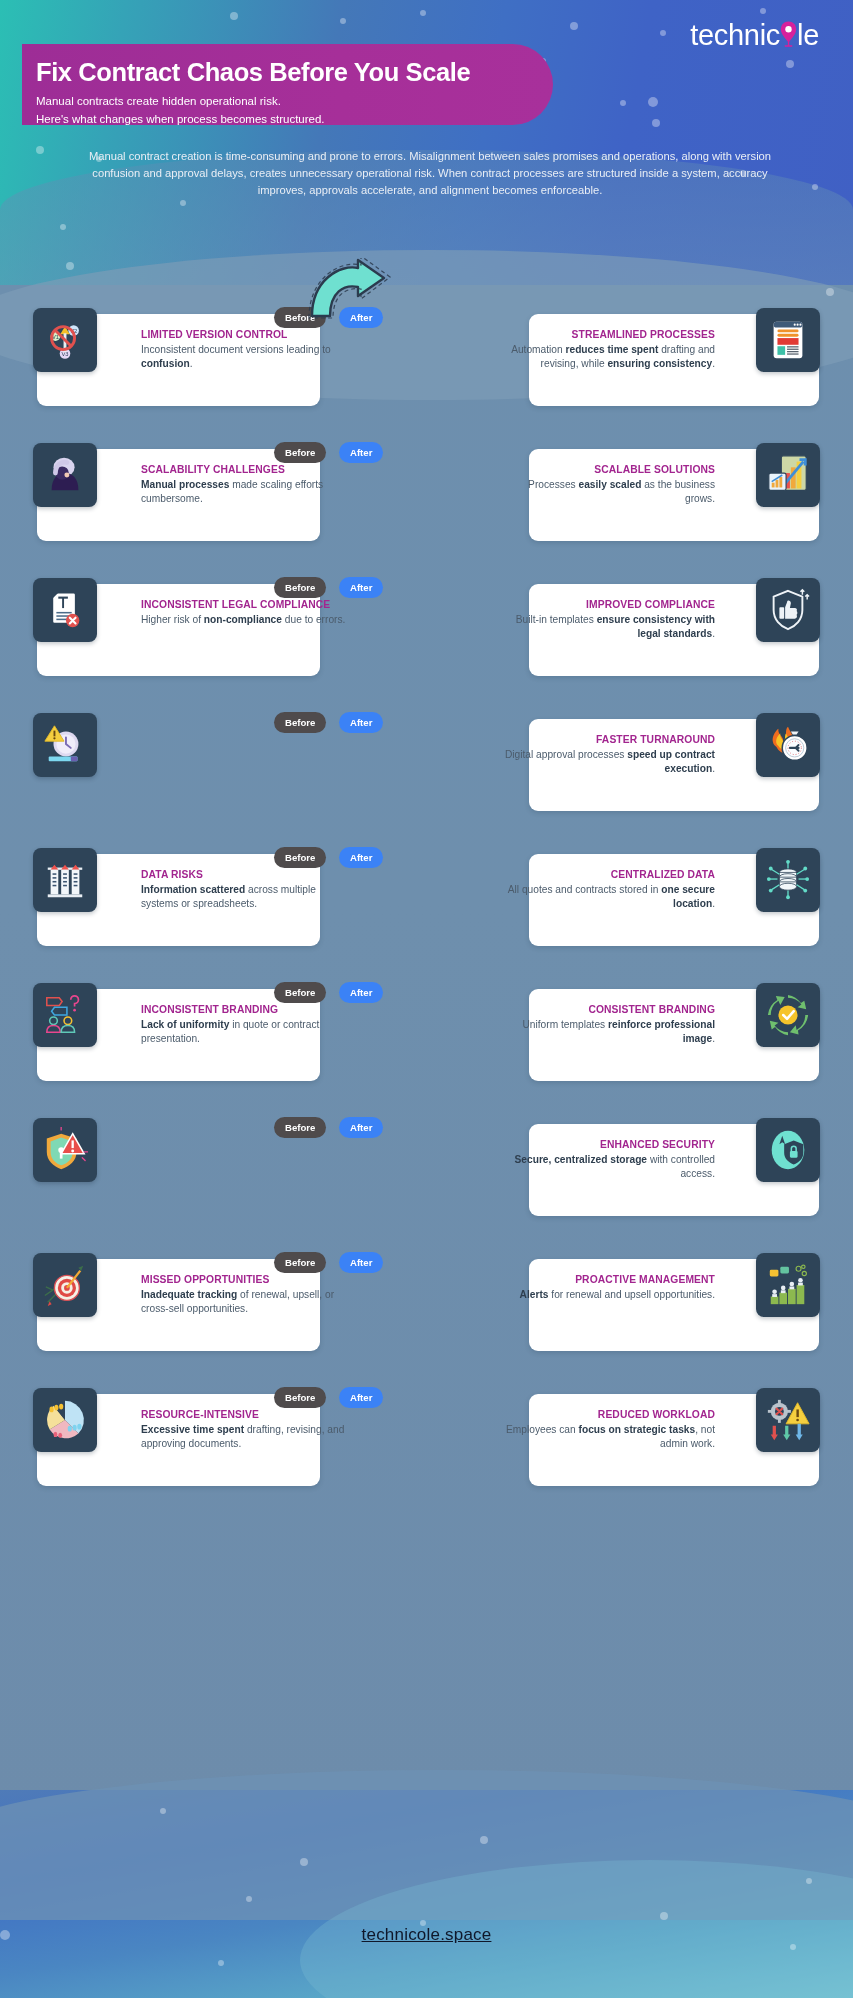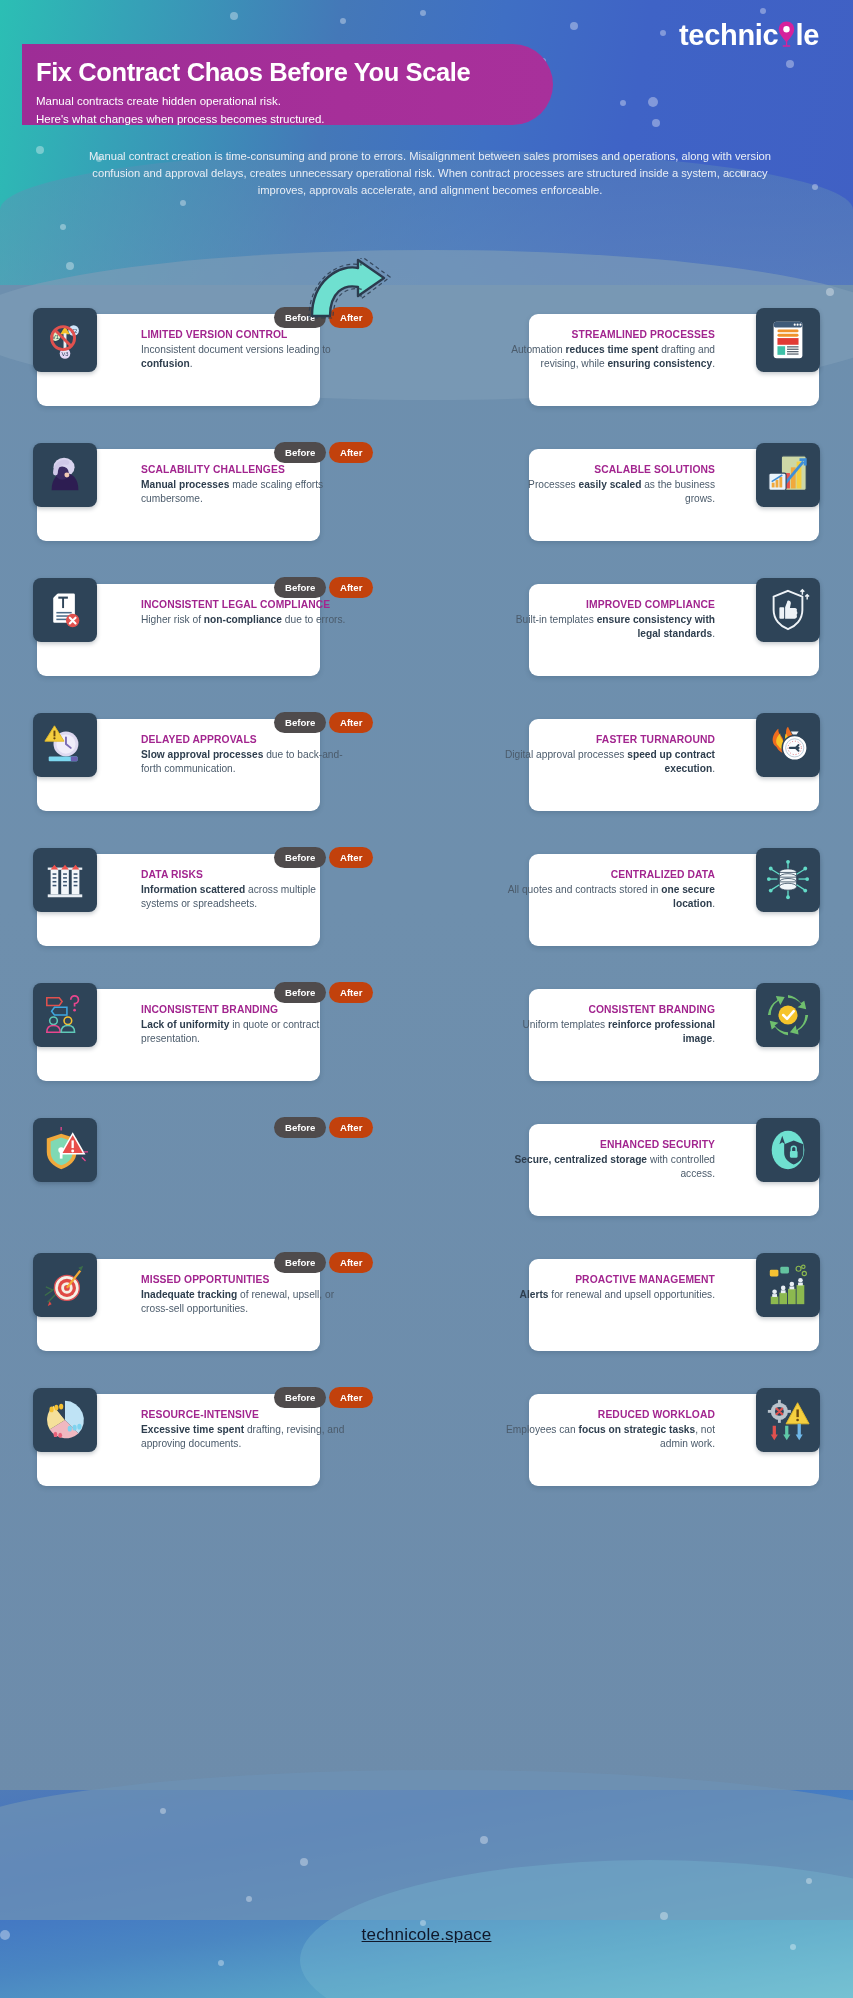--- a/index.html
+++ b/index.html
@@ -53,21 +53,21 @@
     position: absolute; left: 300px; top: 1860px; width: 700px; height: 200px;
     background: rgba(120,185,210,.35); border-radius: 50%;
   }
 
   
   .dot { position: absolute; border-radius: 50%; background: rgba(255,255,255,.35); z-index: 3; }
 
   
   .brand {
     position: absolute; right: 34px; top: 16px; z-index: 8;
-    color: #fff; font-size: 29px; font-weight: 700; letter-spacing: -0.3px;
+    color: #fff; font-size: 29px; font-weight: 400; letter-spacing: -0.3px;
     display: flex; align-items: baseline;
   }
   .brand .pin { position: relative; display: inline-block; width: 17px; height: 29px; }
   .brand .pin svg { position: absolute; left: 0; top: 5px; }
 
   .title-band {
     position: absolute; left: 22px; top: 44px; width: 531px; height: 81px;
     background: linear-gradient(90deg,#9d2d96 0%, #a62f99 60%, #a8309b 100%);
     border-radius: 0 60px 60px 0;
     padding: 14px 0 0 14px; z-index: 7;
@@ -116,21 +116,21 @@
   .dsc { color: #4b5b6b; font-size: 10.2px; line-height: 1.38; }
   .dsc b { color: #2e3e4e; font-weight: 700; }
 
   .pill {
     position: absolute; top: 7px; height: 21px; border-radius: 11px;
     color: #fff; font-size: 9.6px; font-weight: 700;
     display: flex; align-items: center; justify-content: center;
     z-index: 9; padding: 0 11px;
   }
   .pill.before { left: 274px; background: #4f4b4c; }
-  .pill.after  { left: 329px; background: #c2410c; }
+  .pill.after  { left: 339px; background: #3b82f6; }
 
   
   .footer-link {
     position: absolute; left: 0; top: 1925px; width: 853px; text-align: center; z-index: 9;
     color: #0f172a; font-size: 17px; text-decoration: underline; letter-spacing: .2px;
   }
 
   
   .ia { width: 46px; height: 46px; display:block; }
 </style>
@@ -338,26 +338,20 @@
       <path d="M21 21 V33 H31 C33 33 34 31 33 29 C34 28 34 26 33 25 C34 24 33 22 31 22 H26 L27 17 C27 14 23 13 23 16 Z" fill="#eef3f7"></path>
       <rect x="15" y="21" width="5" height="12" rx="1" fill="#eef3f7"></rect>
       <path d="M39 8 v-5 M37 5 l2 -2 l2 2" stroke="#eef3f7" stroke-width="1.5" fill="none"></path>
       <path d="M44 13 v-5 M42 10 l2 -2 l2 2" stroke="#eef3f7" stroke-width="1.5" fill="none"></path>
           </svg>
         </div>
         <div class="pill before">Before</div>
         <div class="pill after">After</div>
       </div>
       <div class="row">
-        <div class="card before">
-          <div class="txt l">
-            <div class="ttl">DELAYED APPROVALS</div>
-            <div class="dsc"><b>Slow approval processes</b> due to back-and-forth communication.</div>
-          </div>
-        </div>
         <div class="card after">
           <div class="txt r">
             <div class="ttl">FASTER TURNAROUND</div>
             <div class="dsc">Digital approval processes <b>speed up contract execution</b>.</div>
           </div>
         </div>
         <div class="ico left">
           <svg class="ia" viewBox="0 0 48 48">
       <circle cx="25" cy="23" r="13" fill="#ded9f0"></circle>
             <circle cx="25" cy="23" r="10" fill="#f0edfa"></circle>

